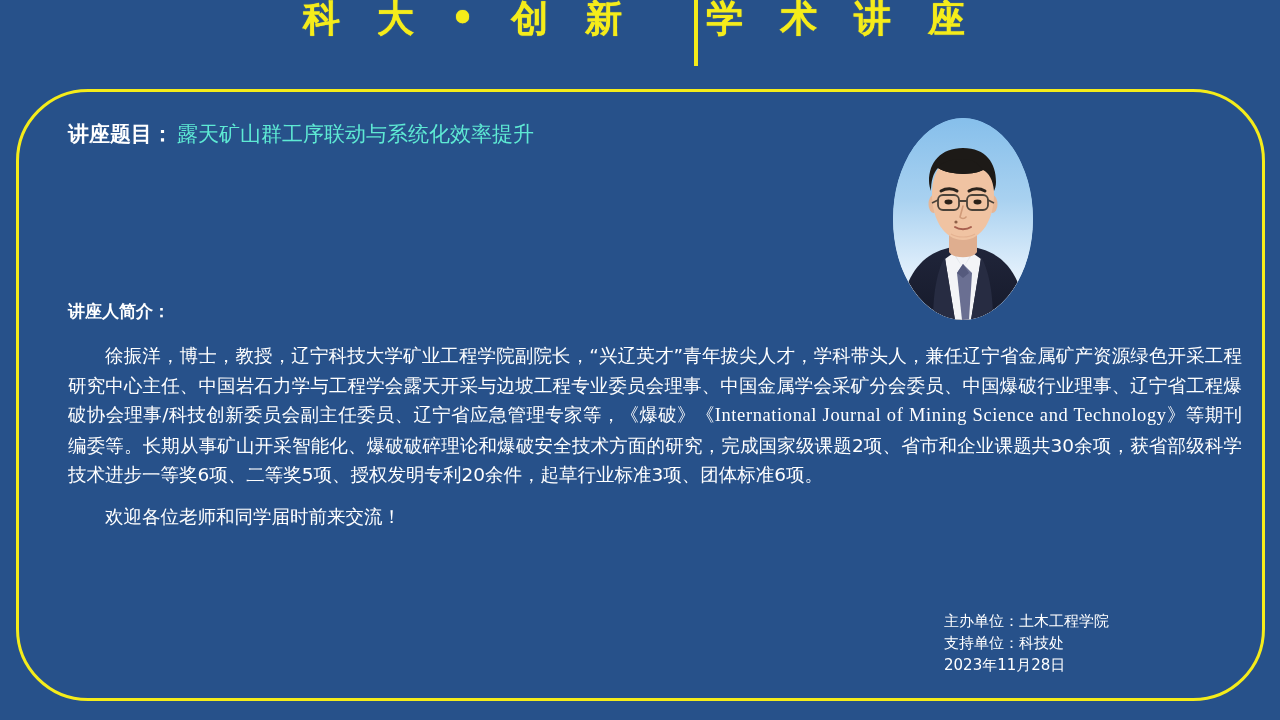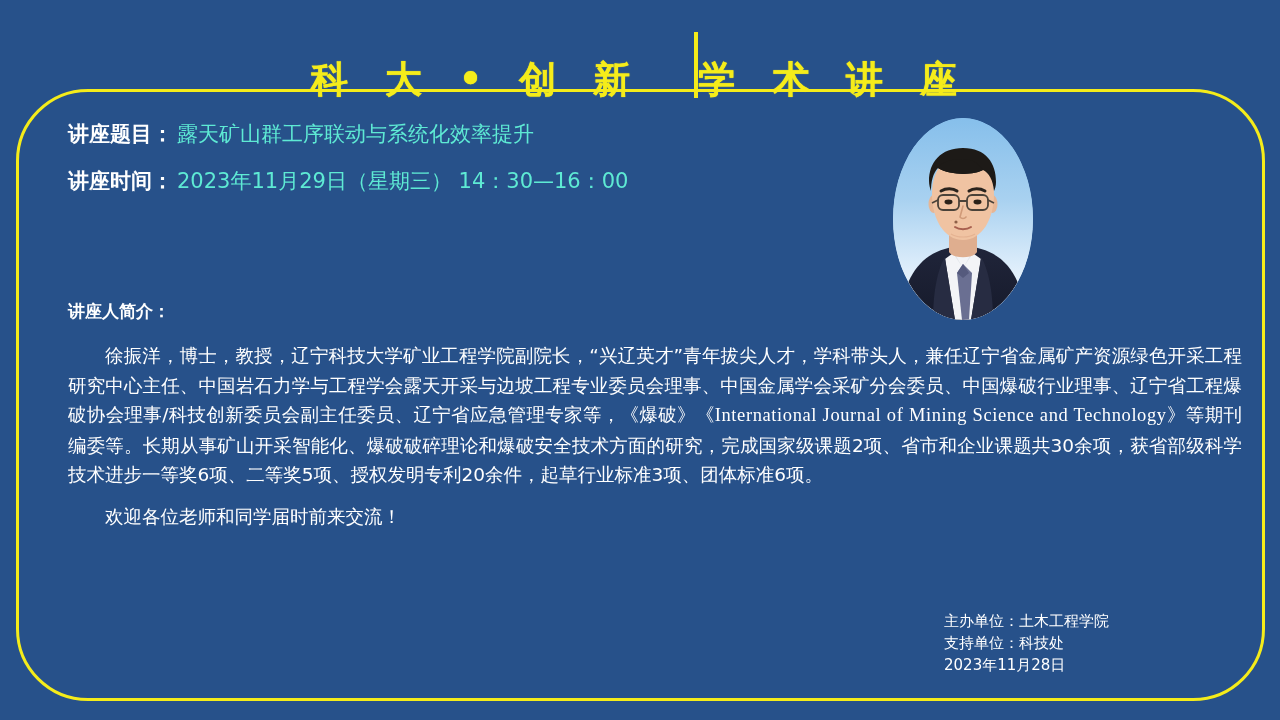--- a/index.html
+++ b/index.html
@@ -21,26 +21,27 @@
     width: 1280px;
     height: 720px;
     background: #27518a;
     overflow: hidden;
   }
 
   
   #header {
     position: absolute;
     left: 0;
-    top: 8px;
+    top: 0;
     width: 1280px;
     height: 90px;
     display: flex;
-    align-items: flex-end;
+    align-items: flex-start;
     justify-content: center;
+    gap: 8px;
   }
   .title-text {
     color: #f5ec1a;
     font-family: "DejaVu Sans", "Liberation Sans", sans-serif;
     font-weight: bold;
     font-size: 37px;
     letter-spacing: 12px;
     line-height: 1;
     white-space: nowrap;
     text-shadow: 0 0 1px #f5ec1a;
@@ -167,24 +168,20 @@
 
   <div id="frame"></div>
 
   <div id="info-block">
 
     <div class="info-row">
       <span class="info-label">讲座题目：</span>
       <span class="info-value">露天矿山群工序联动与系统化效率提升</span>
     </div>
 
-    <div class="info-row">
-      <span class="info-label">讲座时间：</span>
-      <span class="info-value">2023年11月29日（星期三） 14：30—16：00</span>
-    </div>
 
 
 
   </div>
 
   <div id="photo-wrap">
     <div id="photo-oval">
       <svg width="140" height="202" viewBox="0 0 140 202">
         <defs>
           <linearGradient id="bgGrad" x1="0" y1="0" x2="0" y2="1">

